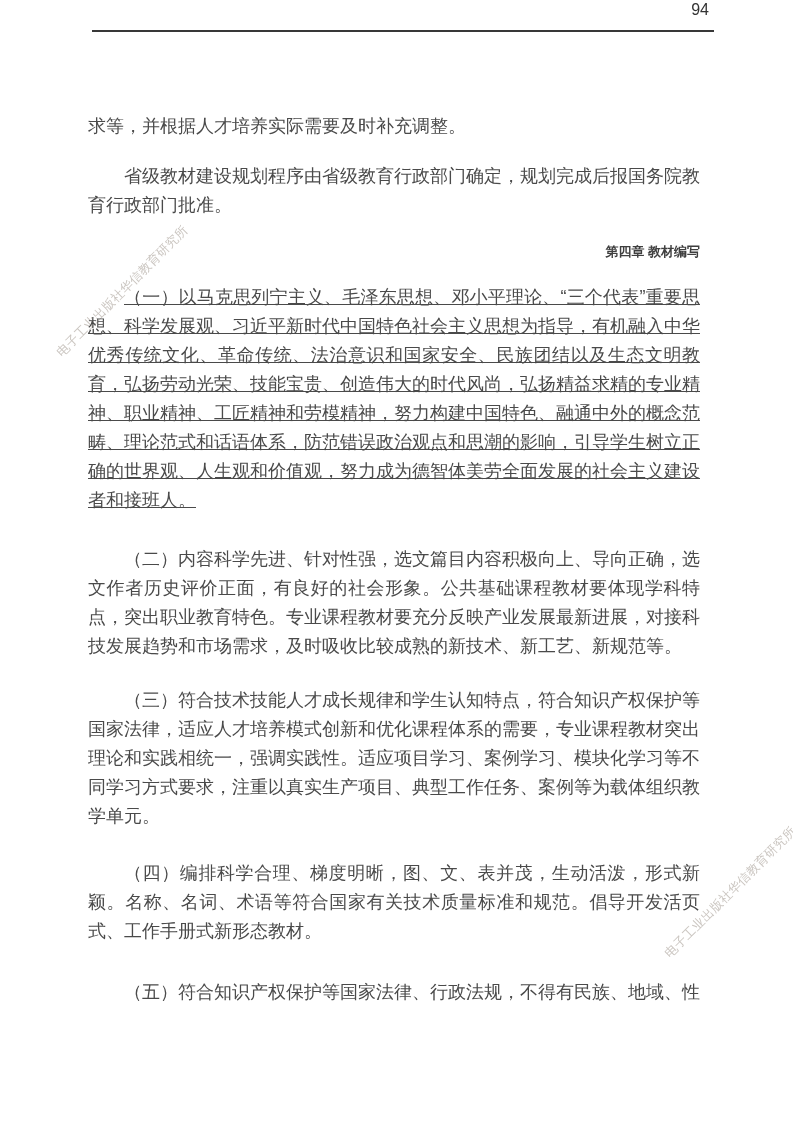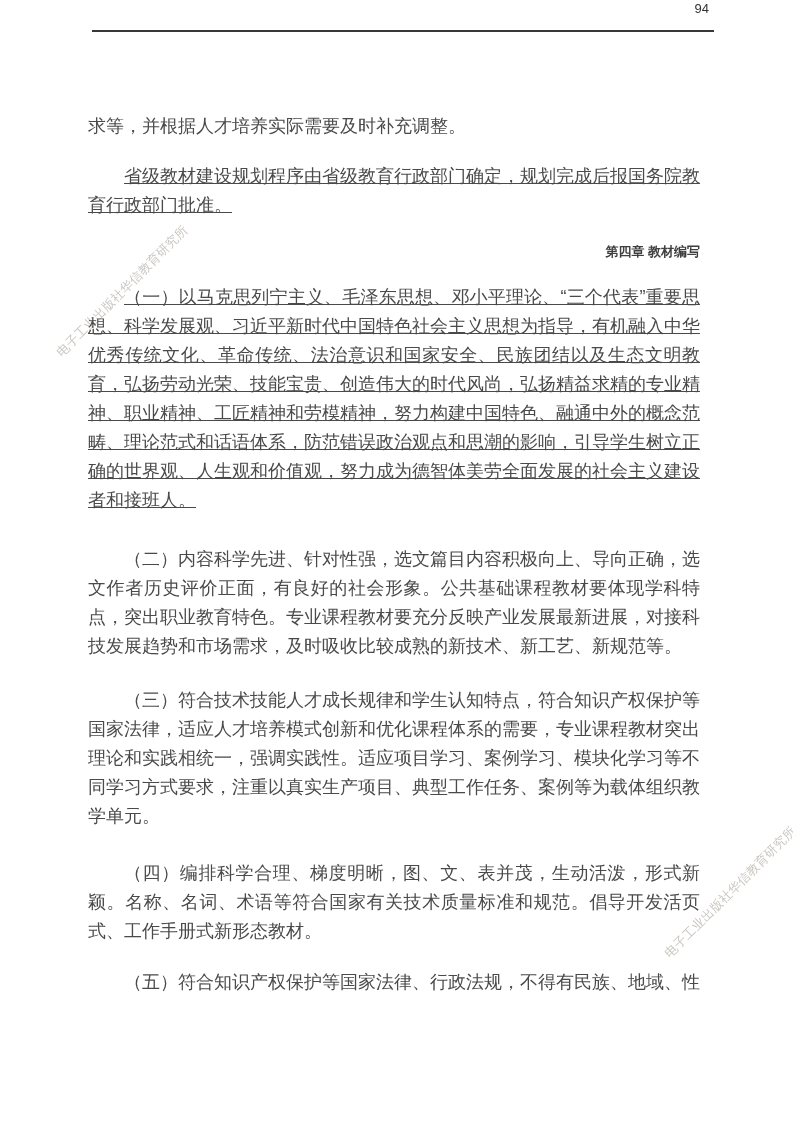--- a/index.html
+++ b/index.html
@@ -10,21 +10,21 @@
     font-family: "Liberation Sans", sans-serif;
   }
   .page {
     position: absolute; left: 0; top: 0;
     width: 793px; height: 1122px;
     background: #ffffff;
     overflow: hidden;
   }
   .page-number {
     position: absolute; top: 1px; right: 84px;
-    font-size: 13px; color: #333333;
+    font-size: 16px; color: #333333;
   }
   .header-rule {
     position: absolute; top: 30px; left: 92px;
     width: 622px; height: 2px;
     background: #383838;
   }
   .watermark {
     position: absolute;
     font-size: 12.5px;
     letter-spacing: 0.3px;
@@ -50,27 +50,27 @@
   .content p.no-indent { text-indent: 0; }
   .chapter-heading {
     font-size: 13px;
     font-weight: bold;
     color: #3f3f3f;
     text-align: right;
     line-height: 29px;
     margin-top: 17px;
     text-indent: 0;
   }
-  .gap-p2 { margin-top: 21px; text-decoration: underline; }
+  .gap-p2 { margin-top: 21px; }
   .gap-p3 { margin-top: 19px; }
   .gap-p4 { margin-top: 17px; text-decoration: underline; }
   .gap-p5 { margin-top: 30px; }
   .gap-p6 { margin-top: 25px; }
   .gap-p7 { margin-top: 28px; }
-  .gap-p8 { margin-top: 22px; }
+  .gap-p8 { margin-top: 32px; }
 </style>
 </head>
 <body>
 
 <div class="page">
 
   <div class="page-number">94</div>
 
   <div class="header-rule"></div>
 

